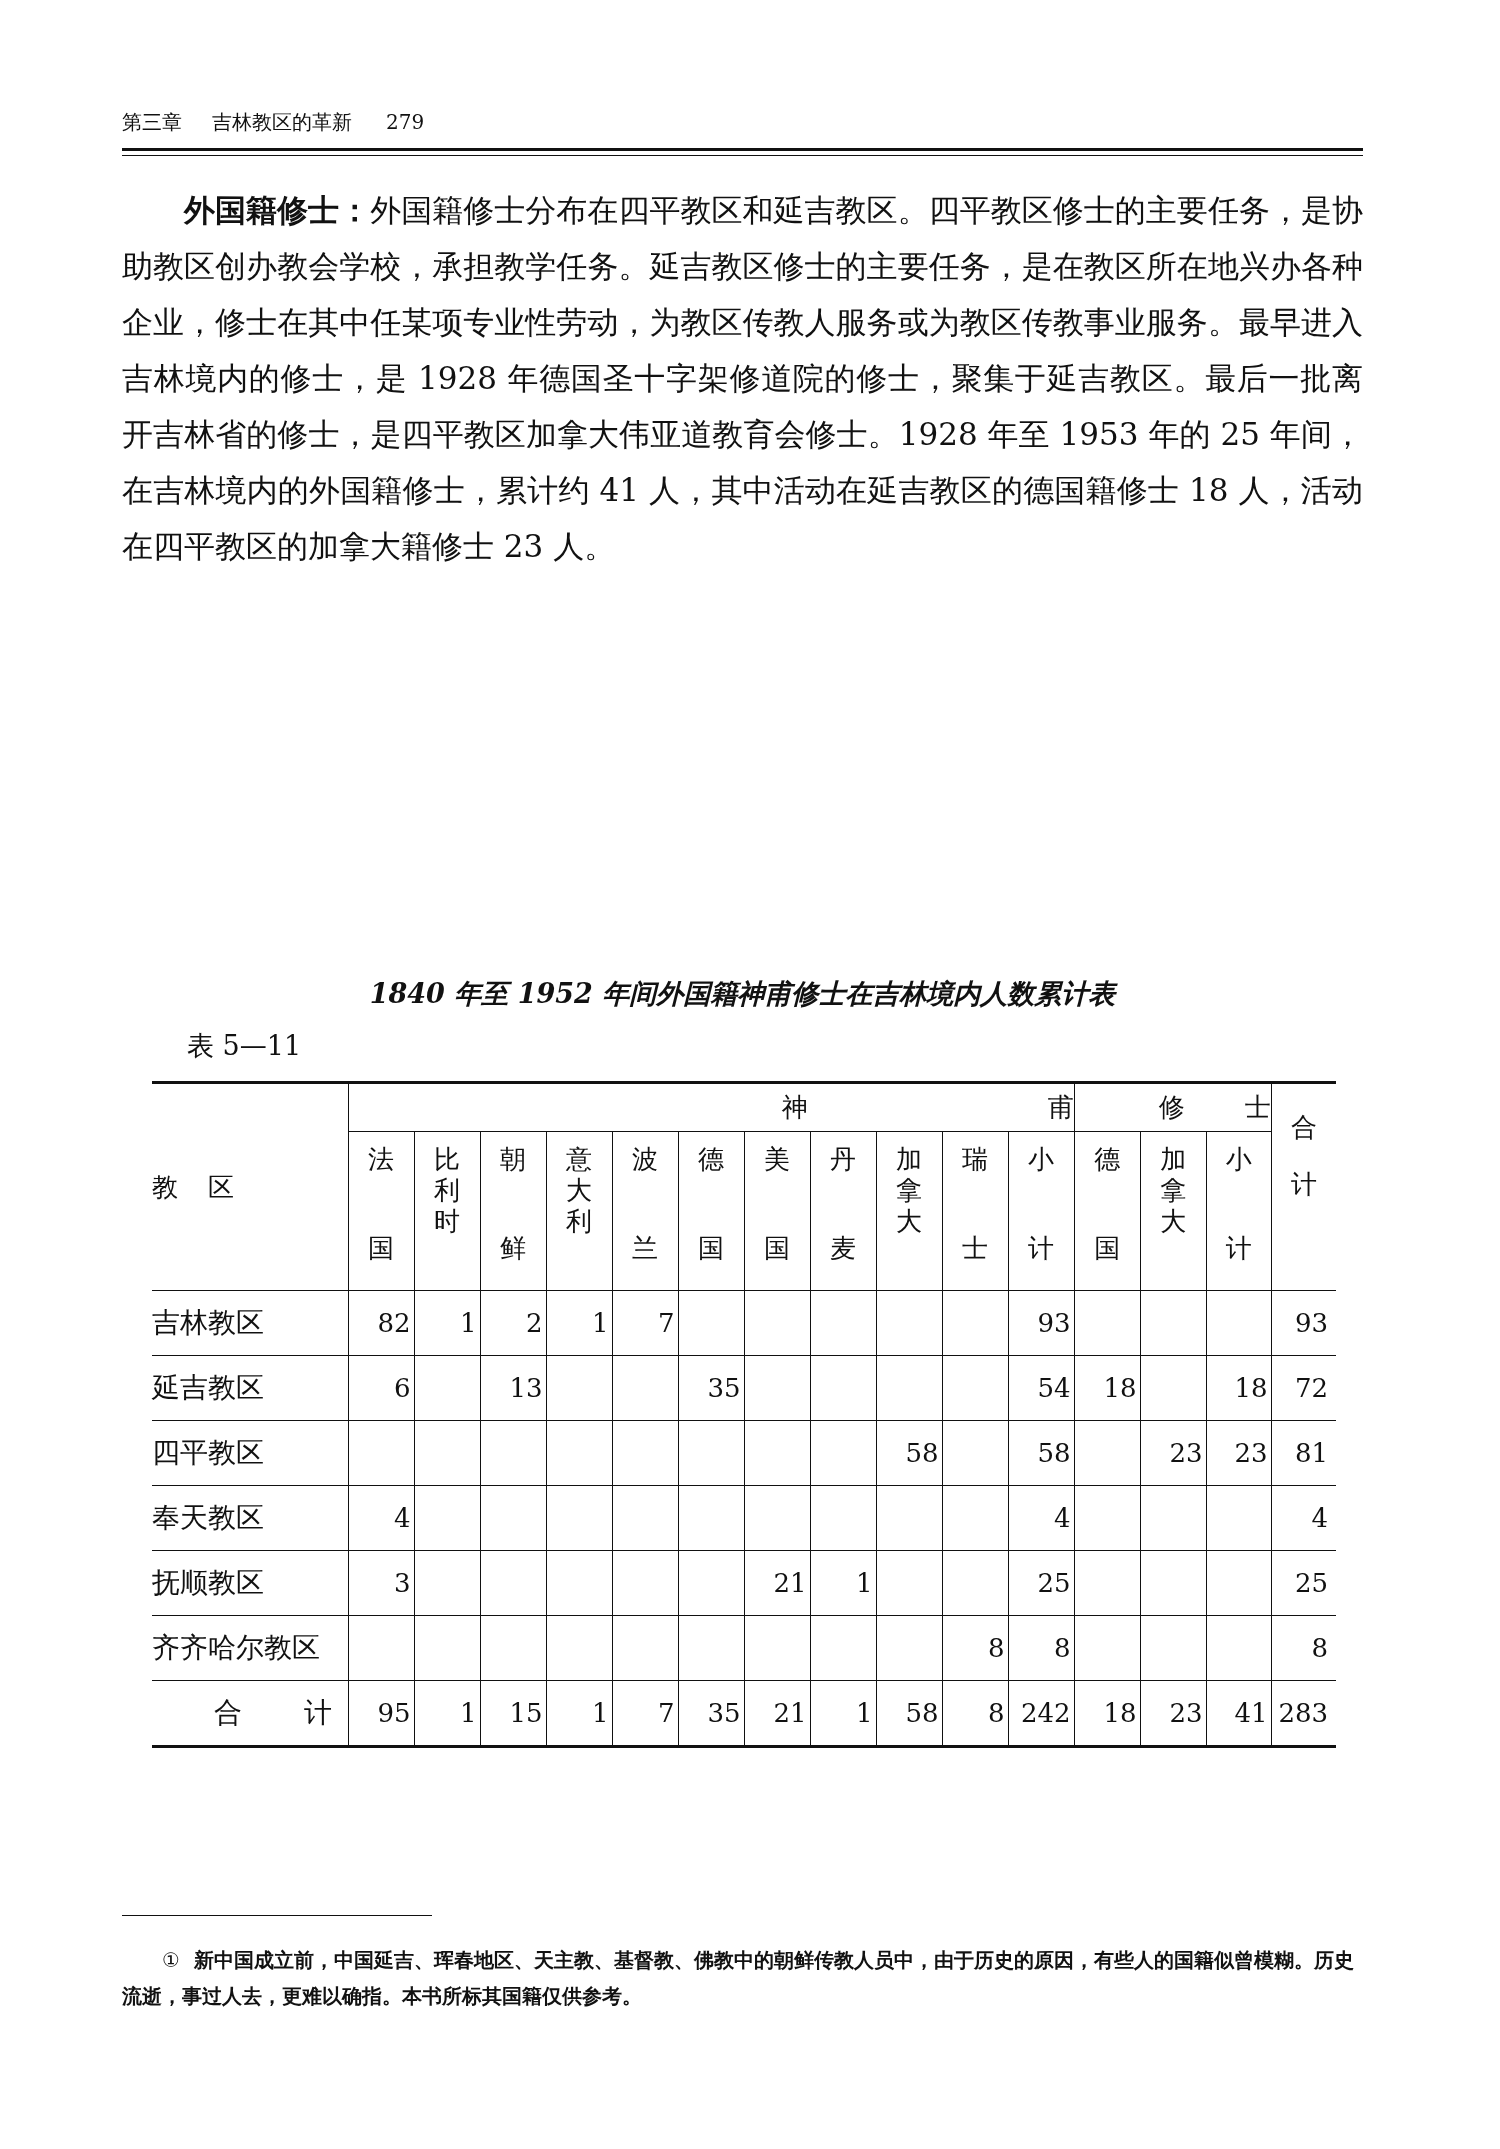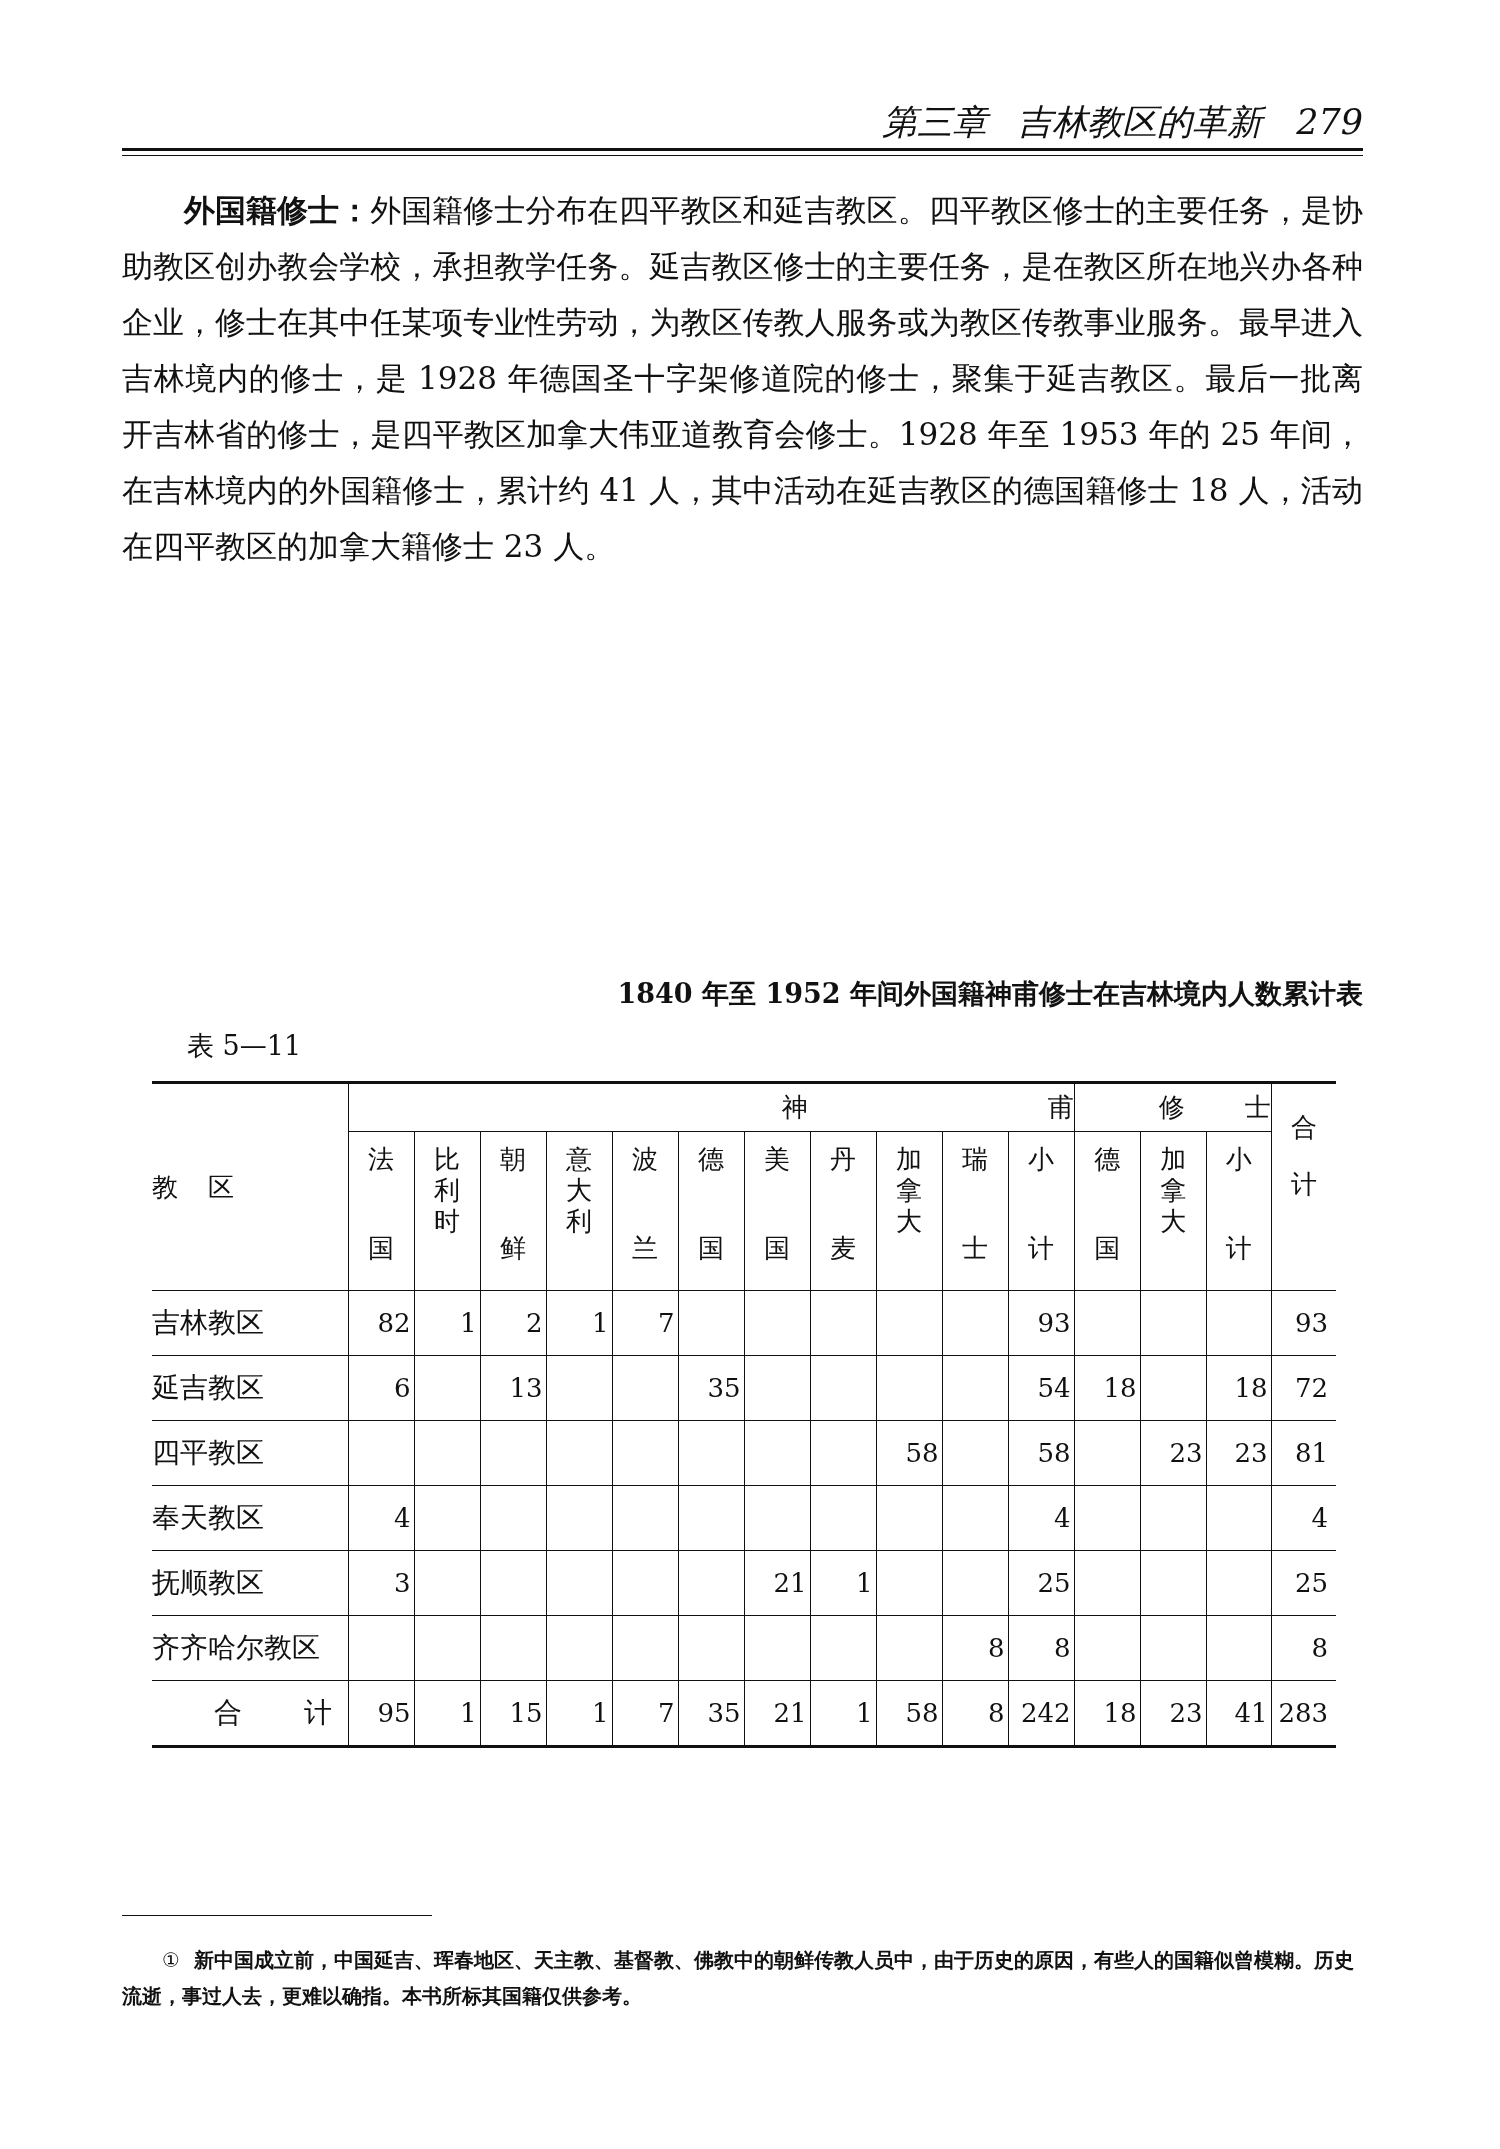--- a/index.html
+++ b/index.html
@@ -1,31 +1,31 @@
 <!DOCTYPE html>
 <html><head>
 <meta charset="utf-8">
 <style>
   html, body { margin: 0; padding: 0; background: #ffffff; }
   body { width: 1500px; height: 2149px; position: relative; overflow: hidden;
          font-family: "DejaVu Serif", "Liberation Serif", serif; color: #111; }
   .running-head { position: absolute; top: 100px; left: 122px; width: 1241px; height: 44px;
-                  text-align: right; font-size: 35px; line-height: 44px; white-space: pre; font-style: italic; }
+                  text-align: left; font-size: 20px; line-height: 44px; white-space: pre; }
   .running-head .chap { margin-right: 30px; }
   .running-head .title { margin-right: 34px; }
   .rule-double { position: absolute; top: 148px; left: 122px; width: 1241px; height: 4px;
                  border-top: 3px solid #111; border-bottom: 1.5px solid #111; }
   .body-text { position: absolute; top: 182px; left: 122px; width: 1241px;
                font-size: 31px; line-height: 56px; text-align: justify; }
   .body-text p { margin: 0; text-align: justify; text-align-last: left; }
   .body-text p.indent { text-indent: 62px; }
   .body-text .lead { font-weight: bold; font-family: "DejaVu Sans", sans-serif; }
   .body-text sup { font-size: 18px; vertical-align: 14px; line-height: 0; }
-  .table-title { position: absolute; top: 972px; left: 122px; width: 1241px; text-align: right;
-                 font-size: 27px; font-weight: bold; line-height: 44px; }
+  .table-title { position: absolute; top: 972px; left: 122px; width: 1241px; text-align: center;
+                 font-size: 27px; font-weight: bold; line-height: 44px; font-style: italic; }
   .table-number { position: absolute; top: 1026px; left: 187px; font-size: 27px; line-height: 40px; }
   table.stats { position: absolute; top: 1081px; left: 152px; width: 1181px; border-collapse: collapse;
                 table-layout: fixed; font-size: 26px; }
   table.stats { border-top: 3px solid #111; border-bottom: 3px solid #111; }
   table.stats td, table.stats th { border: 1.5px solid #111; padding: 0; font-weight: normal; }
   table.stats tr > :first-child { border-left: none; }
   table.stats tr > :last-child { border-right: none; }
   table.stats th.group { height: 47px; text-align: right; }
   table.stats th.group span { display: inline-block; }
   table.stats th.group.shenfu span.a { margin-right: 240px; }

